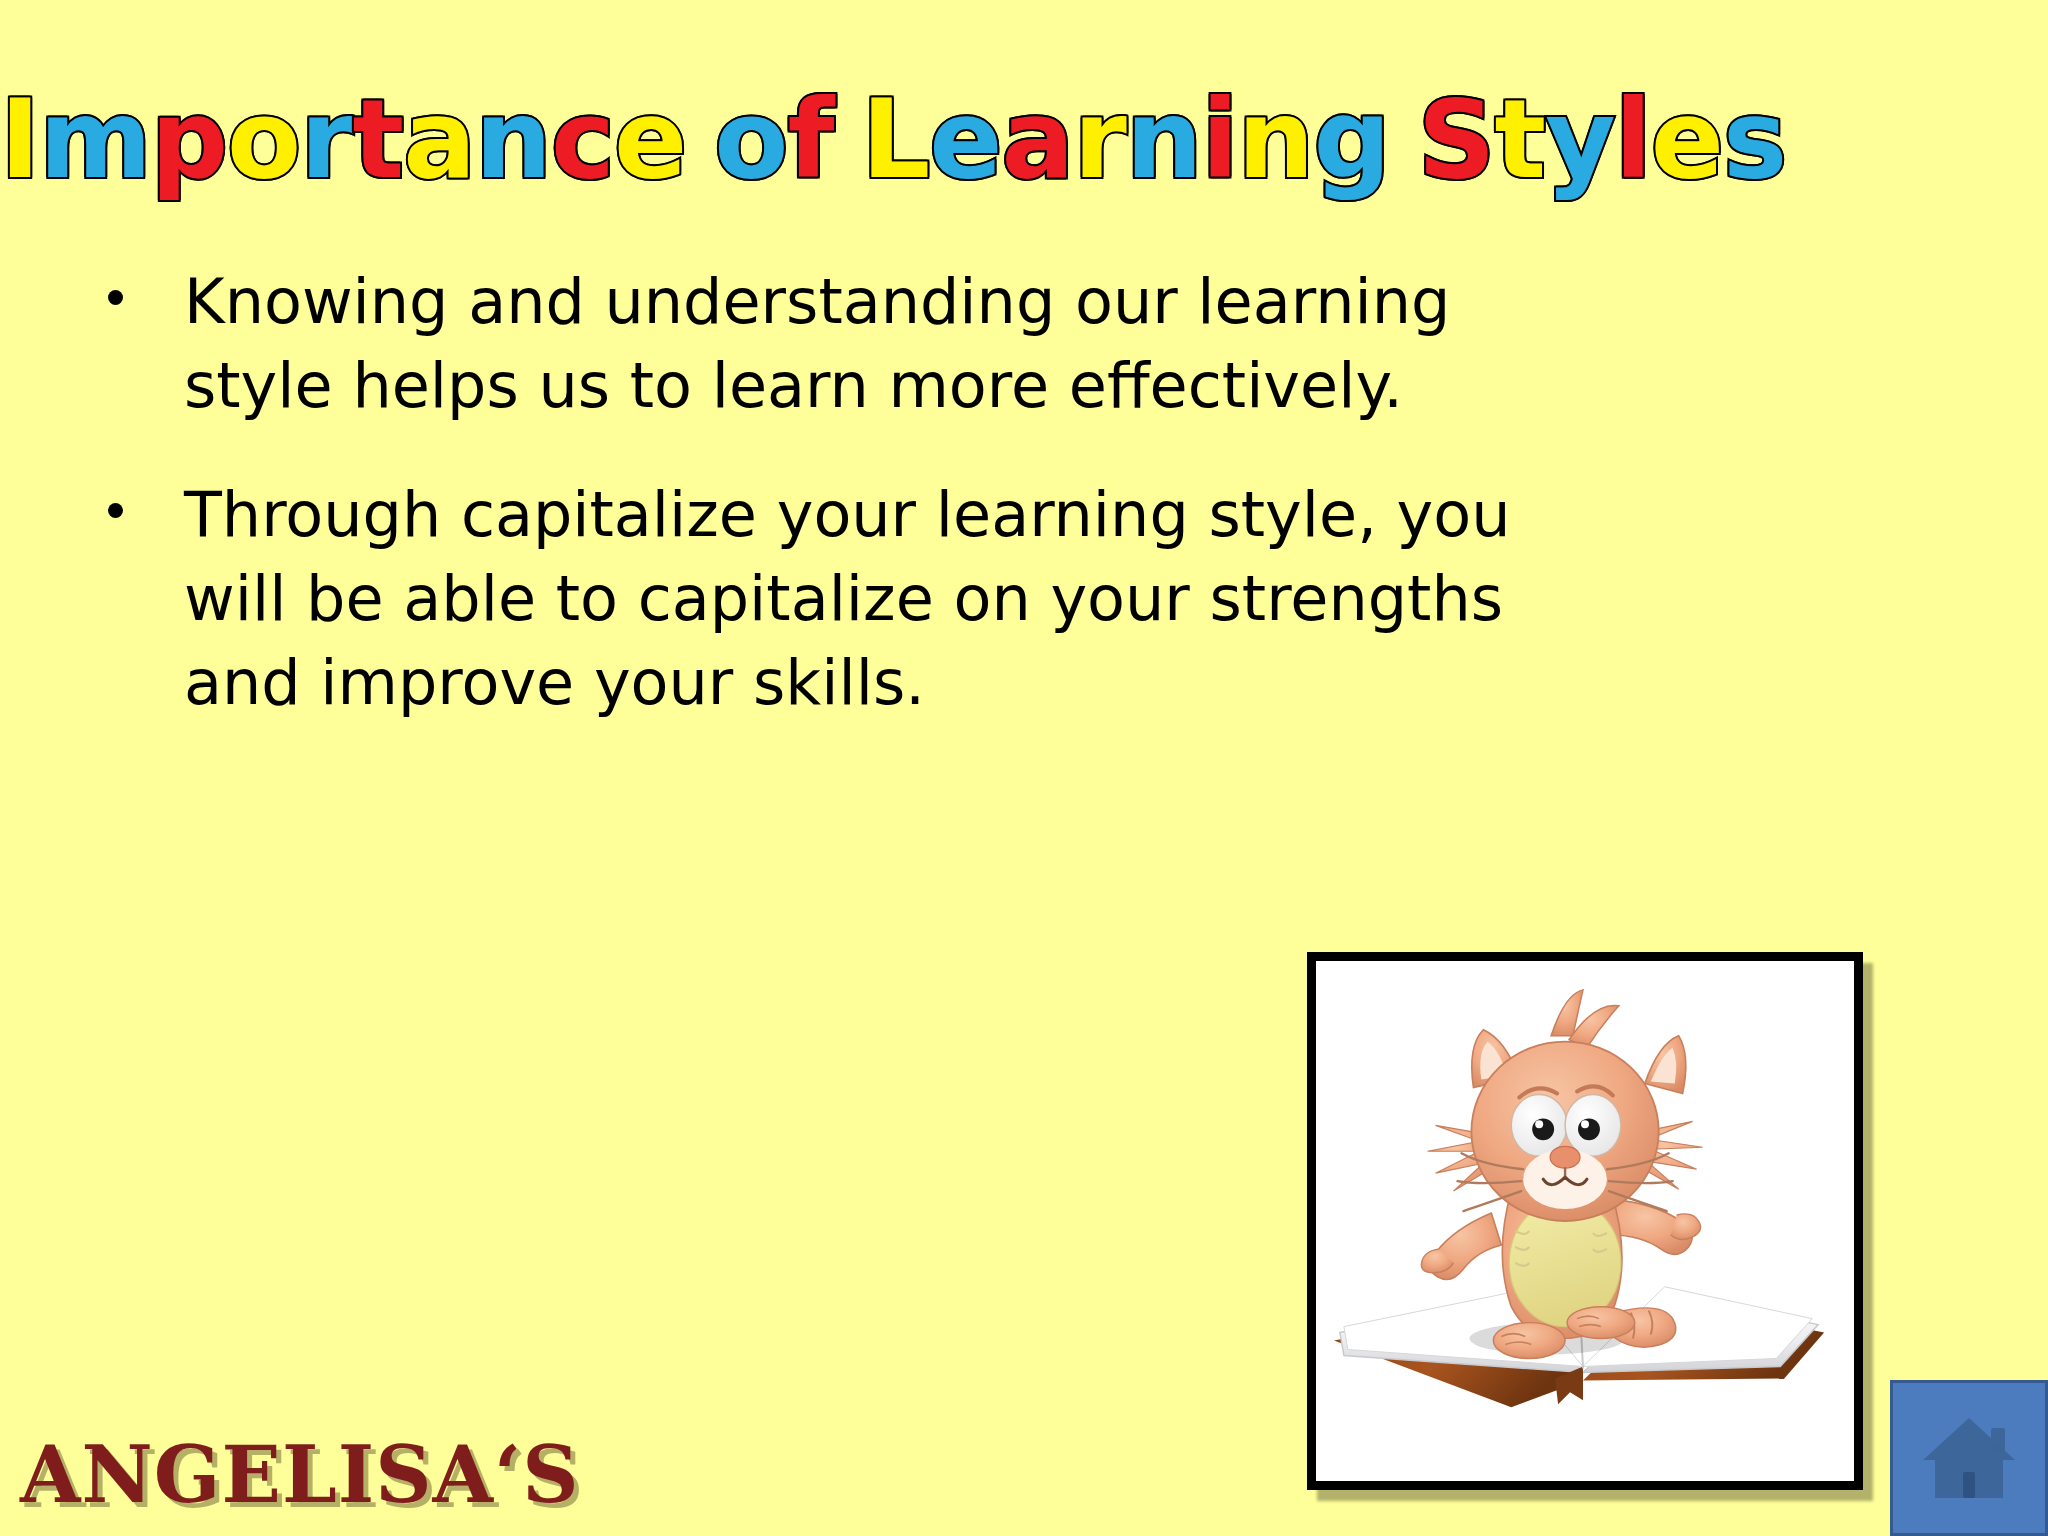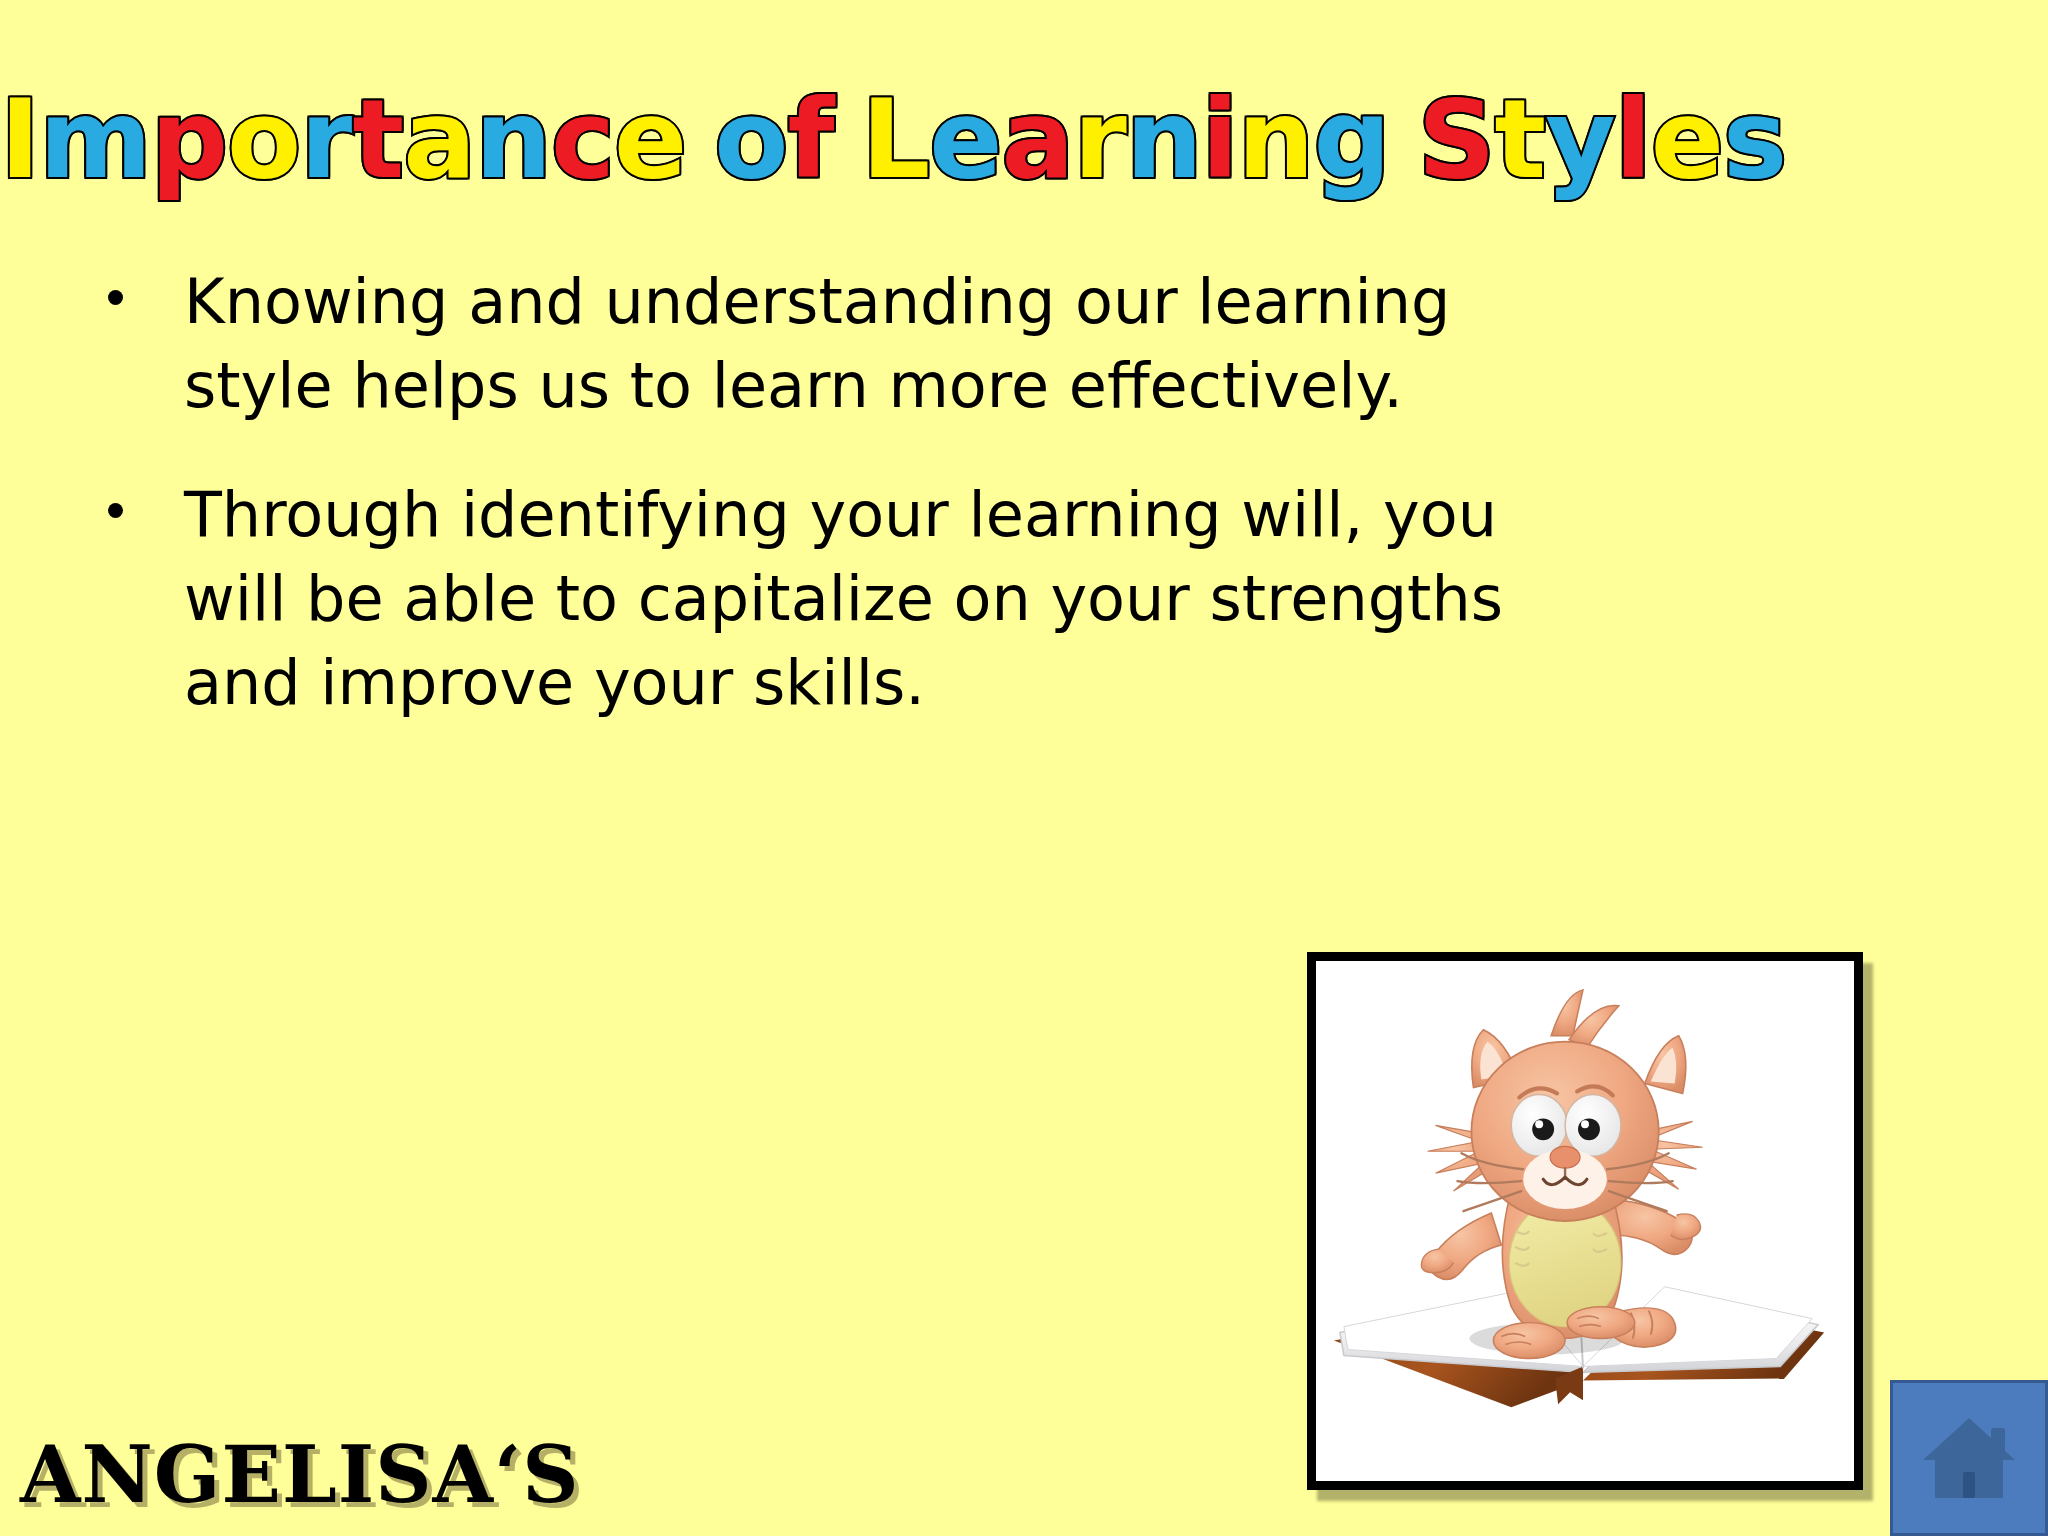--- a/index.html
+++ b/index.html
@@ -137,21 +137,21 @@
 
   <div id="title"><span class="ch" style="color: rgb(255, 240, 0);">I</span><span class="ch" style="color: rgb(41, 171, 226);">m</span><span class="ch" style="color: rgb(237, 28, 36);">p</span><span class="ch" style="color: rgb(255, 240, 0);">o</span><span class="ch" style="color: rgb(41, 171, 226);">r</span><span class="ch" style="color: rgb(237, 28, 36);">t</span><span class="ch" style="color: rgb(255, 240, 0);">a</span><span class="ch" style="color: rgb(41, 171, 226);">n</span><span class="ch" style="color: rgb(237, 28, 36);">c</span><span class="ch" style="color: rgb(255, 240, 0);">e</span><span class="sp"></span><span class="ch" style="color: rgb(41, 171, 226);">o</span><span class="ch" style="color: rgb(237, 28, 36);">f</span><span class="sp"></span><span class="ch" style="color: rgb(255, 240, 0);">L</span><span class="ch" style="color: rgb(41, 171, 226);">e</span><span class="ch" style="color: rgb(237, 28, 36);">a</span><span class="ch" style="color: rgb(255, 240, 0);">r</span><span class="ch" style="color: rgb(41, 171, 226);">n</span><span class="ch" style="color: rgb(237, 28, 36);">i</span><span class="ch" style="color: rgb(255, 240, 0);">n</span><span class="ch" style="color: rgb(41, 171, 226);">g</span><span class="sp"></span><span class="ch" style="color: rgb(237, 28, 36);">S</span><span class="ch" style="color: rgb(255, 240, 0);">t</span><span class="ch" style="color: rgb(41, 171, 226);">y</span><span class="ch" style="color: rgb(237, 28, 36);">l</span><span class="ch" style="color: rgb(255, 240, 0);">e</span><span class="ch" style="color: rgb(41, 171, 226);">s</span></div>
 
   <div id="bullets">
     <div class="bullet">
       <span class="dot"></span>
       <span>Knowing and understanding our learning style helps us to learn more effectively.</span>
     </div>
     <div class="bullet">
       <span class="dot"></span>
-      <span>Through identifying your learning will, you will be able to capitalize on your strengths and improve your skills.</span>
+      <span>Through capitalize your learning style, you will be able to capitalize on your strengths and improve your skills.</span>
     </div>
   </div>
 
   <div id="cat-frame" style="border-color: rgb(0, 0, 0); background: rgb(255, 255, 255);">
     <svg id="cat-art" viewBox="0 0 540 520" preserveAspectRatio="xMidYMid meet">
       <defs>
         <radialGradient id="furG" cx="42%" cy="32%" r="72%">
           <stop offset="0%" stop-color="#F7C5A4"></stop>
           <stop offset="55%" stop-color="#EFA882"></stop>
           <stop offset="100%" stop-color="#D98C66"></stop>
@@ -246,15 +246,15 @@
   </div>
 
   <div id="home-button" style="background: rgb(77, 124, 190);">
     <svg viewBox="0 0 104 96">
       <path d="M52 8 L98 50 L86 50 L86 88 L18 88 L18 50 L6 50 Z" fill="#3C6599" opacity="0.95"></path>
       <rect x="74" y="18" width="14" height="26" rx="2" fill="#3C6599" opacity="0.95"></rect>
       <rect x="46" y="62" width="12" height="26" rx="2" fill="#2E5382"></rect>
     </svg>
   </div>
 
-  <div id="logo" style="color: #000000;">ANGELISA‘S</div>
+  <div id="logo" style="color: #7f1d1d;">ANGELISA‘S</div>
 
 </div>
 
 </body></html>

